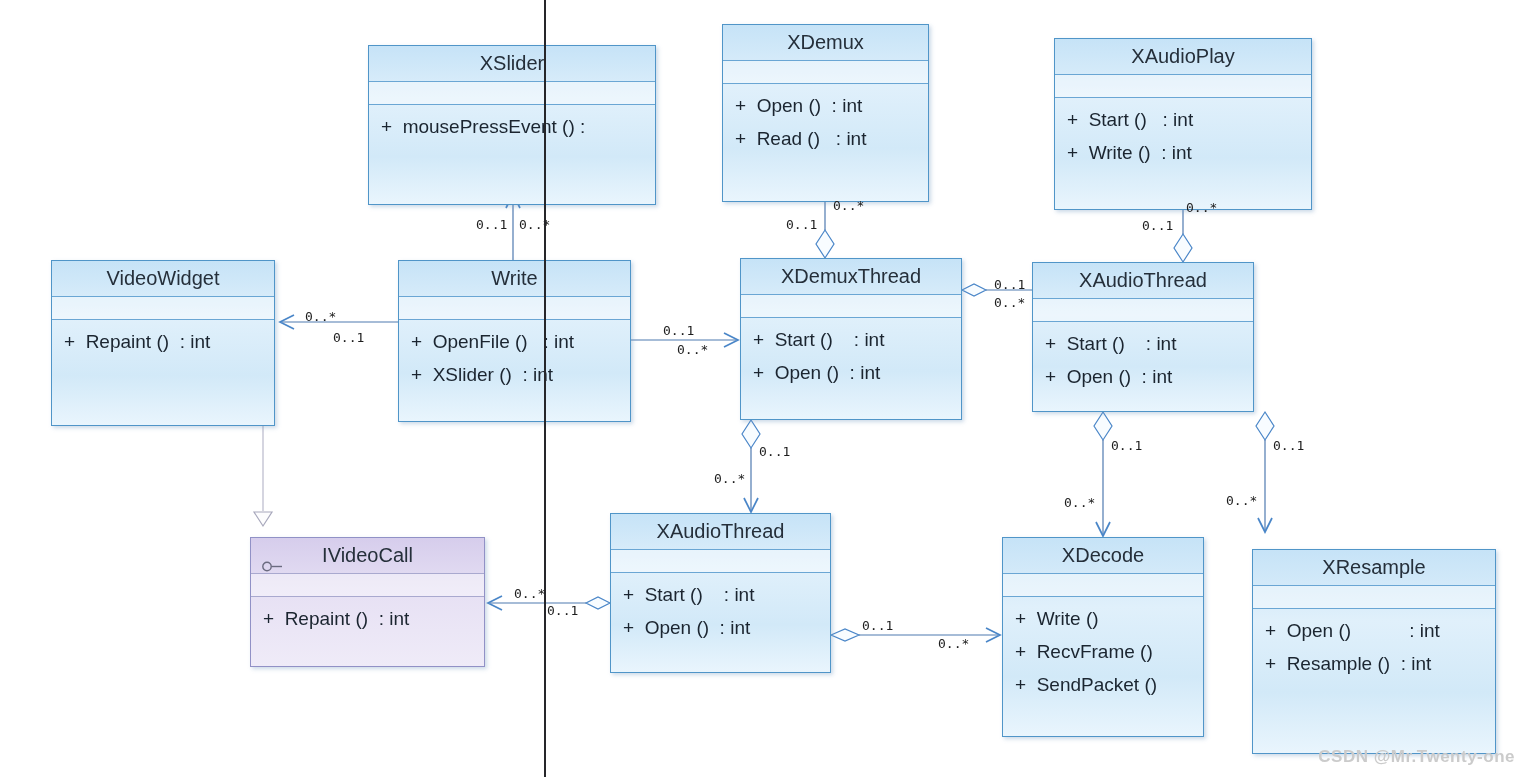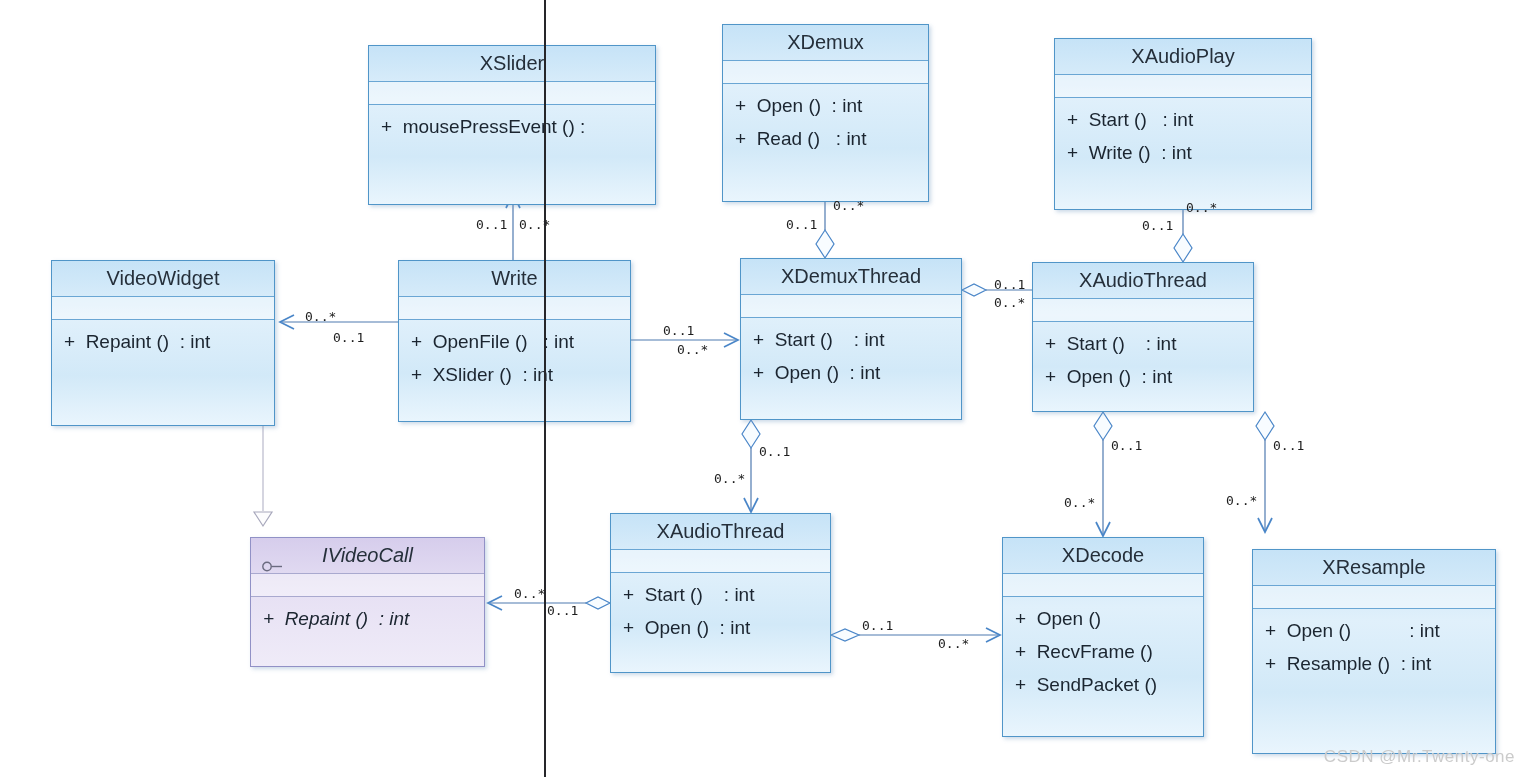--- a/index.html
+++ b/index.html
@@ -17,21 +17,20 @@
 
   .ubox {
     position:absolute; z-index:2;
     border:1px solid var(--box-border,#5095c8);
     background:linear-gradient(180deg,#c6e3f7 0%,#e0f0fb 35%,#d2e9f8 70%,#e9f5fd 100%);
     box-shadow:2px 2px 4px rgba(110,150,190,.35);
   }
   .ubox.iface {
     border-color:var(--interface-border,#9191c6);
     background:linear-gradient(180deg,#d6cdec 0%,#e7e1f4 45%,#efebf8 100%);
-    font-style:italic;
   }
   .utitle {
     position:relative; height:36px; line-height:34px; text-align:center;
     font-size:20px; color:#252f3a;
     border-bottom:1px solid var(--box-divider,#6aa6d4);
   }
   .uattrs {
     height:23px; background:rgba(255,255,255,.42);
     border-bottom:1px solid var(--box-divider,#6aa6d4);
   }
@@ -43,21 +42,21 @@
   .mult {
     position:absolute; z-index:3; font-family:"DejaVu Sans Mono", monospace;
     font-size:13px; color:#1d1d1d; white-space:pre;
   }
   .vdivider {
     position:absolute; left:544px; top:0; width:2px; height:777px;
     background:var(--divider-line,#26262a); z-index:4;
   }
   .watermark {
     position:absolute; right:10px; top:747px; z-index:5;
-    font-size:17px; letter-spacing:.5px; color:var(--watermark-color,#cbcbcb);
+    font-size:17px; letter-spacing:.5px; color:var(--watermark-color,#cbcbcb);font-weight:bold;
   }
 </style>
 </head>
 <body>
 
 <div class="stage">
 
   <svg class="wires" width="1525" height="777" viewBox="0 0 1525 777">
     <g>
       <line class="ln" x1="513" y1="260" x2="513" y2="196"></line>
@@ -200,21 +199,21 @@
     <div class="uops">
       <div class="op">+  Start ()    : int</div>
       <div class="op">+  Open ()  : int</div>
     </div>
   </div>
 
   <div class="ubox" style="left:1002px;top:537px;width:202px;height:200px">
     <div class="utitle">XDecode</div>
     <div class="uattrs"></div>
     <div class="uops">
-      <div class="op">+  Open ()</div>
+      <div class="op">+  Write ()</div>
       <div class="op">+  RecvFrame ()</div>
       <div class="op">+  SendPacket ()</div>
     </div>
   </div>
 
   <div class="ubox" style="left:1252px;top:549px;width:244px;height:205px">
     <div class="utitle">XResample</div>
     <div class="uattrs"></div>
     <div class="uops">
       <div class="op">+  Open ()           : int</div>

